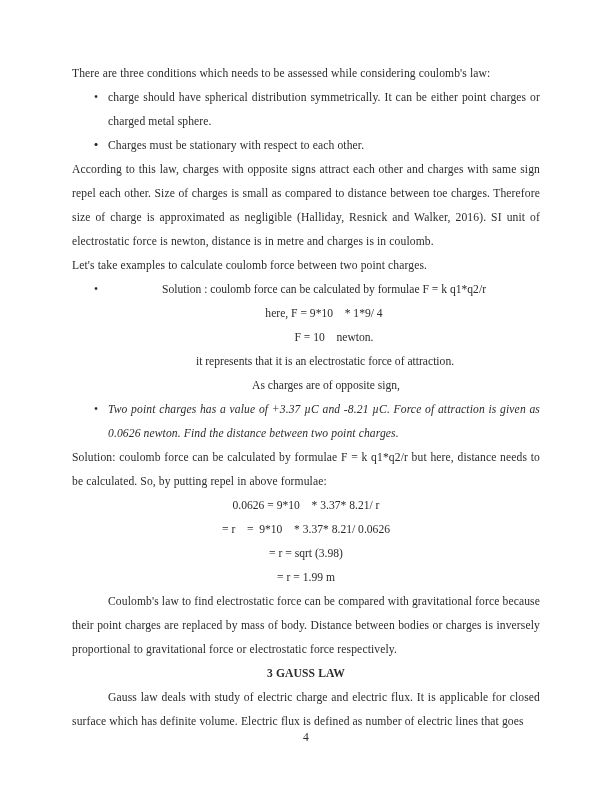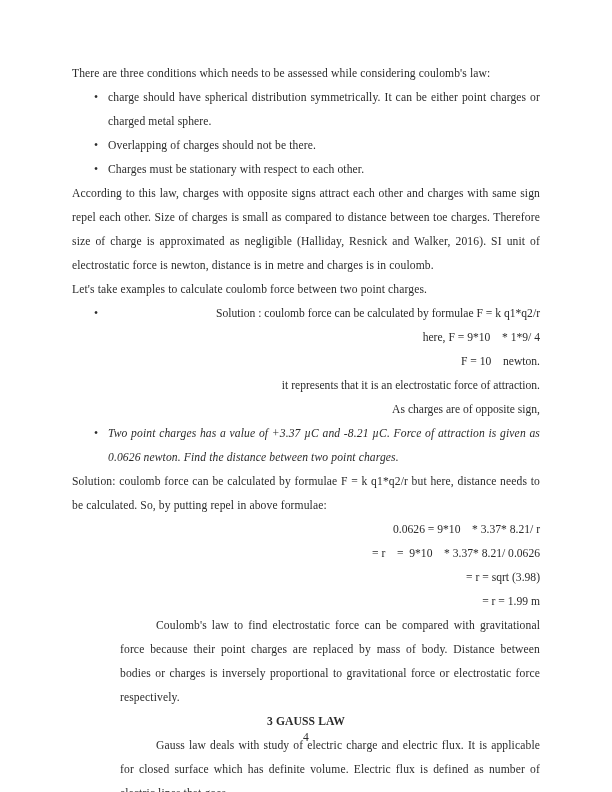--- a/index.html
+++ b/index.html
@@ -37,21 +37,20 @@
   .para {
     margin: 0;
     text-align: justify;
     text-justify: inter-word;
   }
   .para.last-natural {
     text-align: left;
   }
   .para.indent-first {
     text-indent: 36px;
-    margin-left: 48px;
   }
   .heading {
     margin: 0;
     font-weight: bold;
     text-align: center;
     letter-spacing: 0.01em;
   }
   ul.bullets {
     list-style: none;
     margin: 0;
@@ -76,21 +75,21 @@
   }
   .bullet-row em,
   .italic {
     font-style: italic;
   }
   .sub-line {
     margin: 0;
     font-size: 11.6px;
     line-height: 24px;
     white-space: pre;
-    text-align: right;
+    text-align: center;
   }
   .indent-36 { padding-left: 36px; }
   .indent-40 { padding-left: 40px; }
   .indent-56 { padding-left: 56px; }
   .indent-38 { padding-left: 38px; }
   .page-number {
     position: absolute;
     left: 0;
     top: 730px;
     width: 612px;
@@ -108,21 +107,20 @@
 
     <p class="para last-natural">There are three conditions which needs to be assessed while considering coulomb's law:</p>
 
     <ul class="bullets">
       <li class="bullet-row">
         <span class="bullet-marker">•</span>
         <span>charge should have spherical distribution symmetrically. It can be either point charges or charged metal sphere.</span>
       </li>
       <li class="bullet-row ragged">
         <span class="bullet-marker">•</span>
-        <span>Overlapping of charges should not be there.</span>
       </li>
       <li class="bullet-row ragged">
         <span class="bullet-marker">•</span>
         <span>Charges must be stationary with respect to each other.</span>
       </li>
     </ul>
 
     <p class="para">According to this law, charges with opposite signs attract each other and charges with same sign repel each other. Size of charges is small as compared to distance between toe charges. Therefore size of charge is approximated as negligible (Halliday, Resnick and Walker, 2016). SI unit of electrostatic force is newton, distance is in metre and charges is in coulomb.</p>
 
     <p class="para last-natural">Let's take examples to calculate coulomb force between two point charges.</p>

